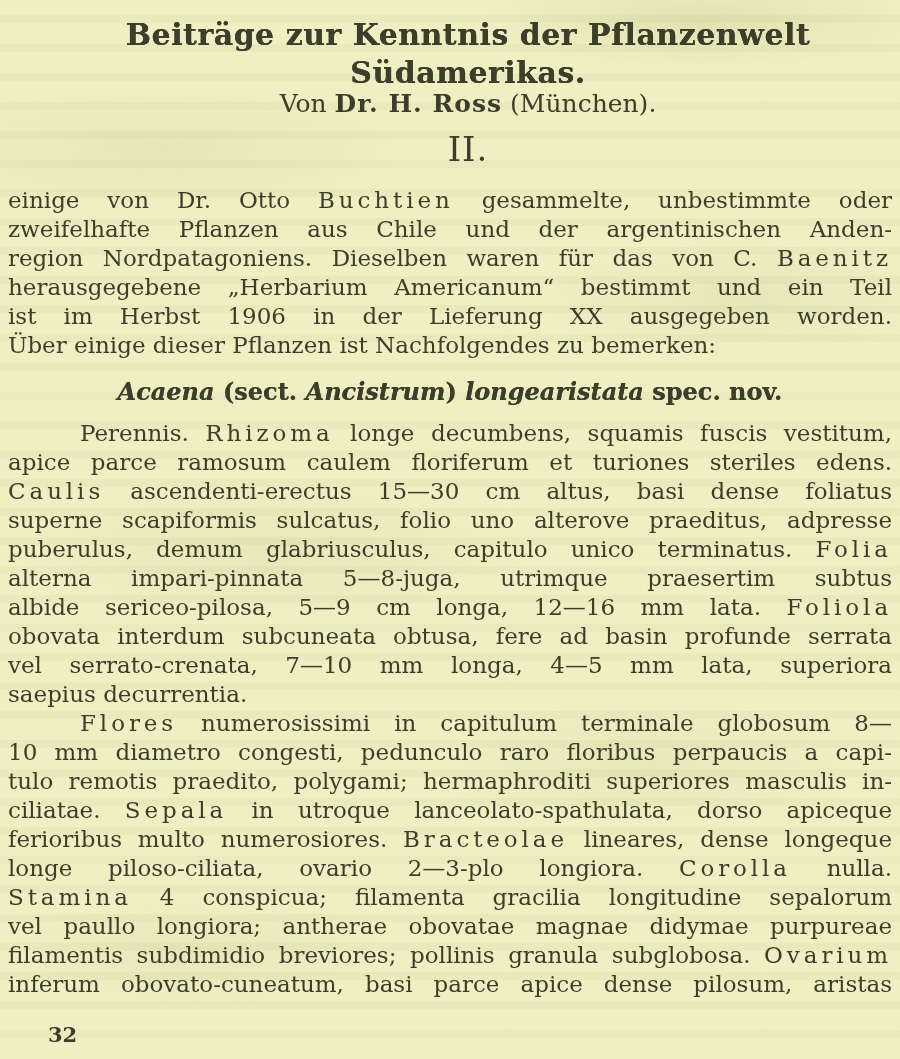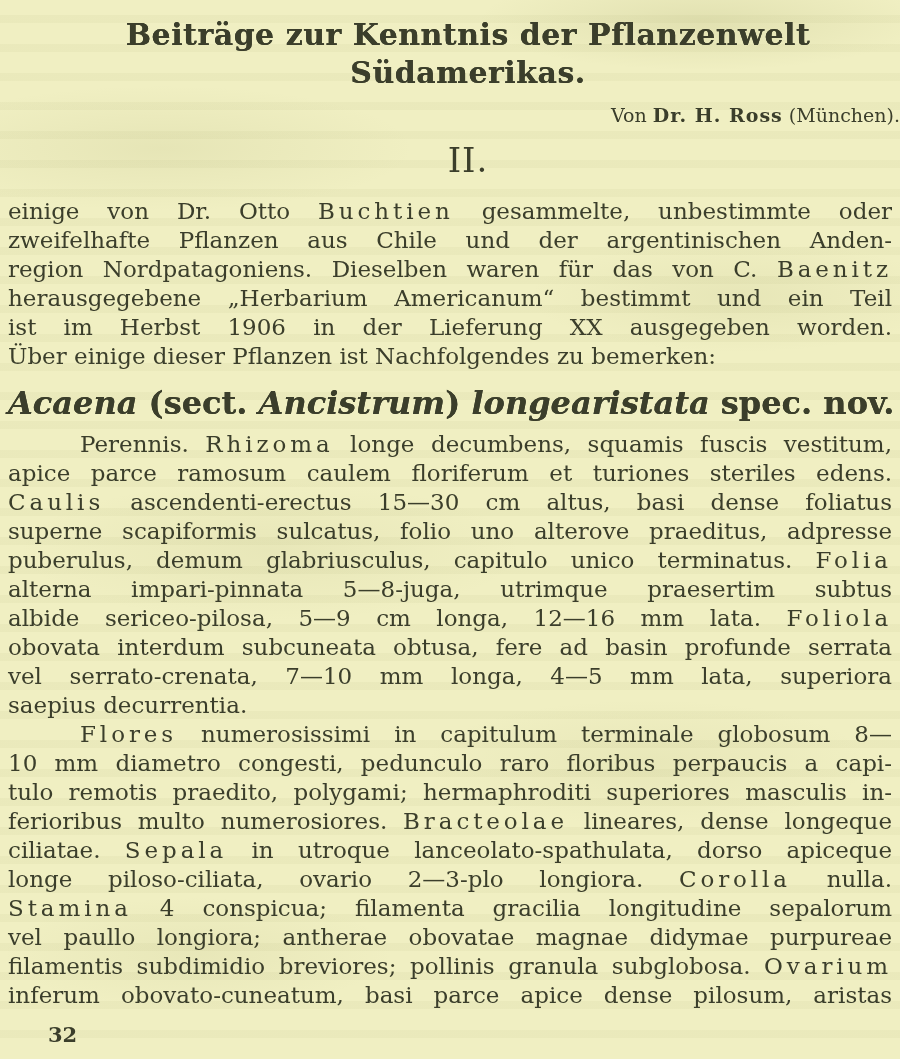--- a/index.html
+++ b/index.html
@@ -38,23 +38,23 @@
   .masthead { position: relative; padding-top: 16px; padding-left: 36px; }
   .masthead-title {
     text-align: center;
     font-size: 30px;
     font-weight: 700;
     line-height: 38px;
     letter-spacing: 0.5px;
     text-shadow: 0 0 0.5px currentColor;
   }
   .byline {
-    text-align: right;
-    font-size: 19px;
-    margin-top: 11px;
+    text-align: center;
+    font-size: 25px;
+    margin-top: 0;
     line-height: 24px;
   }
   .byline .author { font-weight: 700; letter-spacing: 1px; }
   .section-number {
     text-align: center;
     font-size: 34px;
     margin-top: 17px;
     line-height: 32px;
     letter-spacing: 1px;
   }
@@ -70,21 +70,21 @@
     text-align-last: justify;
     white-space: nowrap; 
   }
   .line.last { text-align-last: left; }
   .line.indent { text-indent: 72px; }
   .para.heading { margin: 15px 0 10px; }
   .para.heading .line {
     text-align: center;
     text-align-last: center;
     font-weight: 700;
-    font-size: 32px;
+    font-size: 24px;
     line-height: 34px;
     text-shadow: 0 0 0.5px currentColor;
   }
   .sperr { letter-spacing: 0.17em; }
   .ital  { font-style: italic; }
   .page-footer {
     position: absolute;
     left: 0; right: 0;
     top: 1022px;
     display: flex;
@@ -136,22 +136,22 @@
         <div class="line"><span>alterna impari-pinnata 5—8-juga, utrimque praesertim subtus</span></div>
         <div class="line"><span>albide sericeo-pilosa, 5—9 cm longa, 12—16 mm lata. </span><span class="sperr">Foliola</span></div>
         <div class="line"><span>obovata interdum subcuneata obtusa, fere ad basin profunde serrata</span></div>
         <div class="line"><span>vel serrato-crenata, 7—10 mm longa, 4—5 mm lata, superiora</span></div>
         <div class="line last"><span>saepius decurrentia.</span></div>
       </div>
       <div class="para">
         <div class="line indent"><span class="sperr">Flores</span><span> numerosissimi in capitulum terminale globosum 8—</span></div>
         <div class="line"><span>10 mm diametro congesti, pedunculo raro floribus perpaucis a capi-</span></div>
         <div class="line"><span>tulo remotis praedito, polygami; hermaphroditi superiores masculis in-</span></div>
+        <div class="line"><span>ciliatae. </span><span class="sperr">Sepala</span><span> in utroque lanceolato-spathulata, dorso apiceque</span></div>
         <div class="line"><span>ferioribus multo numerosiores. </span><span class="sperr">Bracteolae</span><span> lineares, dense longeque</span></div>
-        <div class="line"><span>ciliatae. </span><span class="sperr">Sepala</span><span> in utroque lanceolato-spathulata, dorso apiceque</span></div>
         <div class="line"><span>longe piloso-ciliata, ovario 2—3-plo longiora. </span><span class="sperr">Corolla</span><span> nulla.</span></div>
         <div class="line"><span class="sperr">Stamina</span><span> 4 conspicua; filamenta gracilia longitudine sepalorum</span></div>
         <div class="line"><span>vel paullo longiora; antherae obovatae magnae didymae purpureae</span></div>
         <div class="line"><span>filamentis subdimidio breviores; pollinis granula subglobosa. </span><span class="sperr">Ovarium</span></div>
         <div class="line"><span>inferum obovato-cuneatum, basi parce apice dense pilosum, aristas</span></div>
       </div>
     </main>
 
   <footer class="page-footer">
     <span class="page-number">32</span>

